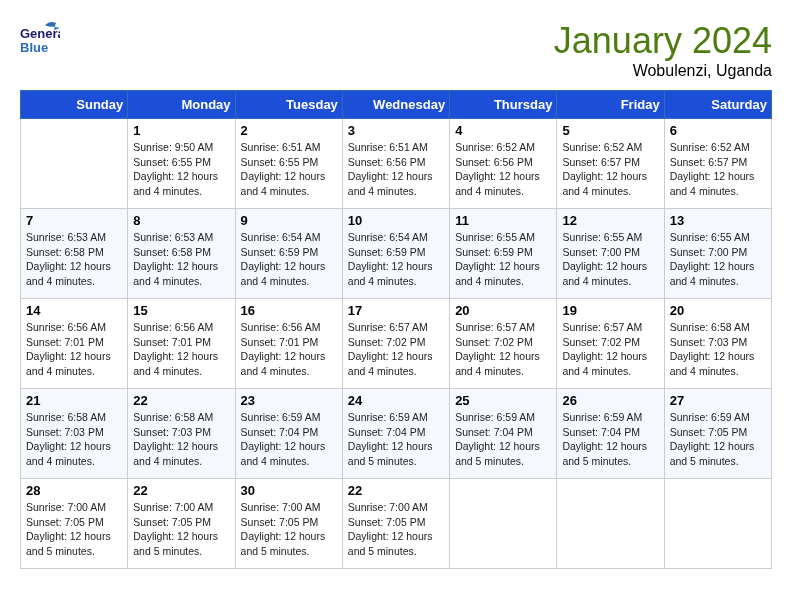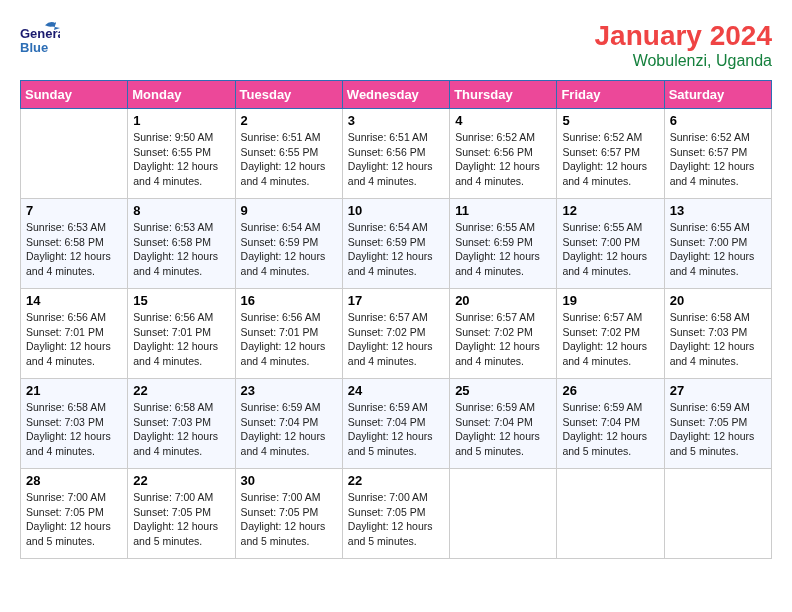--- a/index.html
+++ b/index.html
@@ -18,27 +18,27 @@
     }
     .logo {
       display: flex;
       align-items: center;
       gap: 4px;
     }
     .title-block {
       text-align: right;
     }
     .month-title {
-      font-size: 28px;
-      color: #ef4444;
-      font-weight: bold;
+      font-size: 36px;
+      color: #4d7c0f;
+      font-weight: normal;
     }
     .location {
       font-size: 16px;
-      color: #15803d;
+      color: #000000;
     }
     .calendar {
       width: 100%;
       border-collapse: collapse;
       font-size: 11px;
     }
     .calendar th {
       background: #2d6eb5;
       color: #fff;
       padding: 6px 4px;
@@ -69,21 +69,22 @@
     .empty {
       background: #f9f9f9;
     }
     tr:nth-child(even) td {
       background: #f5f8ff;
     }
     tr:nth-child(odd) td {
       background: #fff;
     }
     .calendar thead tr th {
-      background: #ec4899;
+      background: #1d4ed8;
+      text-align: right;
     }
   </style>
 </head>
 <body>
 
 <div class="header">
   <div class="logo">
     <div>
       <svg width="40" height="40" viewBox="0 0 40 40">
         <text x="0" y="18" font-size="13" font-weight="bold" fill="#1a1a6e">General</text>

